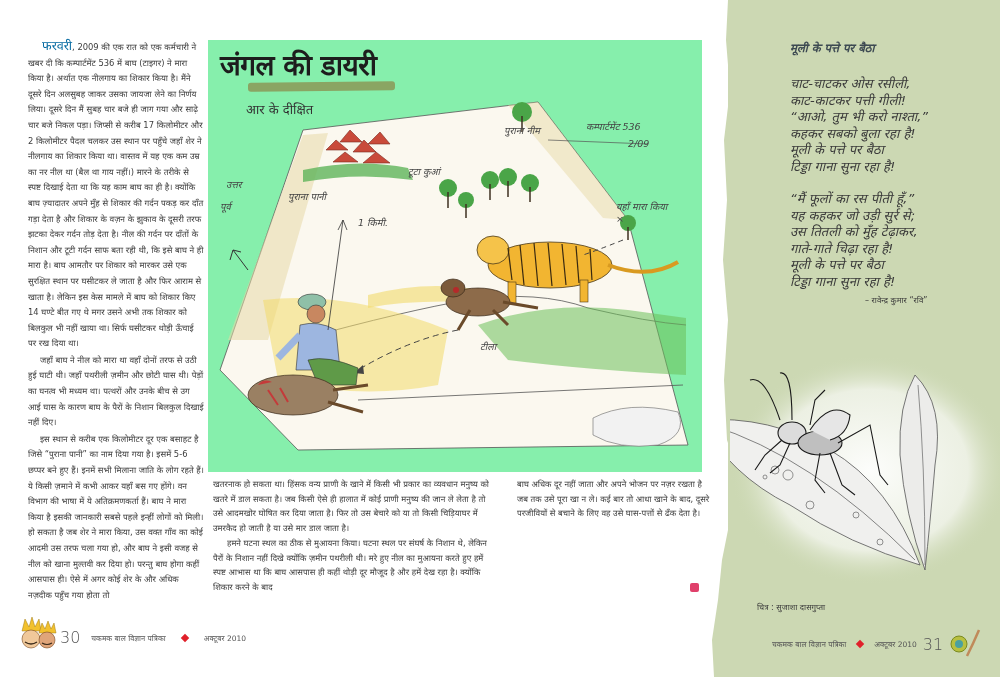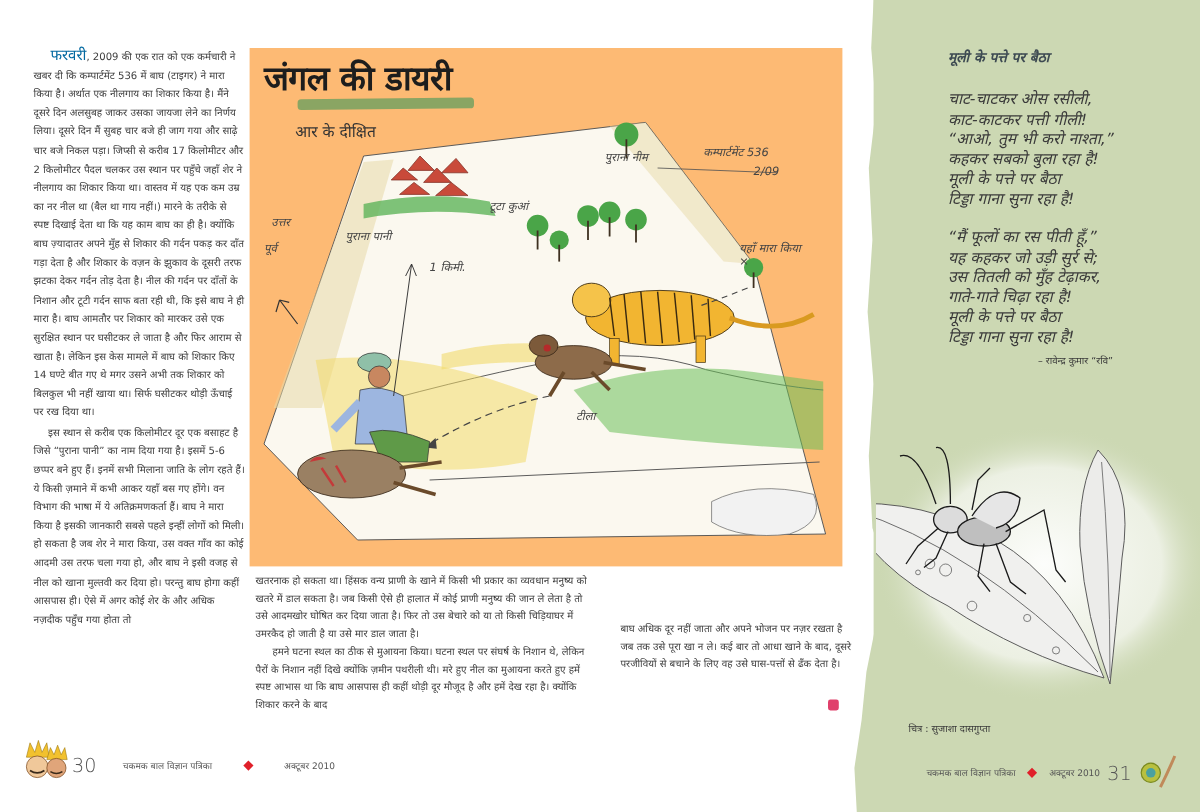--- a/index.html
+++ b/index.html
@@ -11,21 +11,21 @@
     position: absolute; left: 28px; top: 38px; width: 176px;
     font-size: 8.4px; line-height: 15.6px; color: #3d3d3d; text-align: left;
   }
   .col-left p { text-indent: 12px; margin-bottom: 1px; }
   .col-left p.first { text-indent: 14px; }
   .dropcap { color: #0369a1; font-size: 12.5px; }
 
   
   .art {
     position: absolute; left: 208px; top: 40px; width: 494px; height: 432px;
-    background: #fdba74;
+    background: #86efac;
   }
   .art-title {
     position: absolute; left: 12px; top: 5px;
     font-family: "DejaVu Sans", sans-serif; font-weight: bold;
     font-size: 28px; color: #1d1d1d; letter-spacing: -0.5px;
   }
   .title-bar {
     position: absolute; left: 40px; top: 42px; width: 147px; height: 9px;
     background: #8aa563; border-radius: 3px; transform: rotate(-0.6deg);
   }
@@ -40,21 +40,21 @@
   .col-mid {
     position: absolute; left: 213px; top: 477px; width: 282px;
     font-size: 8.3px; line-height: 14.7px; color: #3d3d3d;
   }
   .col-mid p { text-indent: 14px; }
   .col-mid p.cont { text-indent: 0; }
   .col-right {
     position: absolute; left: 517px; top: 477px; width: 195px;
     font-size: 8.3px; line-height: 14.7px; color: #3d3d3d;
   }
-  .col-right p { text-indent: 14px; margin-top: 40px; }
+  .col-right p { text-indent: 14px; }
   .col-right p.cont { text-indent: 0; }
   .end-mark {
     display: inline-block; width: 9px; height: 9px; background: #e0406b;
     border-radius: 2px; position: absolute; left: 690px; top: 583px;
   }
 
   
   .green {
     position: absolute; left: 728px; top: 0; width: 272px; height: 677px;
     background: #ccd8b3;
@@ -75,28 +75,29 @@
 
   .insect-wrap { position: absolute; left: 730px; top: 345px; width: 270px; height: 240px; }
 
   .credit { position: absolute; left: 757px; top: 601px; font-size: 8px; color: #3a3a3a; }
 
   
   .folio-left { position: absolute; left: 18px; top: 615px; height: 40px; }
   .page-num { font-family: "DejaVu Sans", sans-serif; font-size: 16px; color: #555; font-weight: 300; }
   .footer-text { font-size: 7.5px; color: #555; }
   .diamond { display: inline-block; width: 6px; height: 6px; background: #e0202a; transform: rotate(45deg); margin: 0 5px; vertical-align: middle; }
-  .footer-left { position: absolute; left: 60px; top: 628px; display: flex; align-items: center; gap: 22px; }
+  .footer-left { position: absolute; left: 60px; top: 628px; display: flex; align-items: center; gap: 11px; }
   .footer-right { position: absolute; left: 772px; top: 626px; display: flex; align-items: center; gap: 6px; }
 </style>
 </head>
 <body>
 
 <div class="col-left">
   <p class="first"><span class="dropcap">फरवरी</span><span>, 2009 की एक रात को एक कर्मचारी ने खबर दी कि कम्पार्टमेंट 536 में बाघ (टाइगर) ने मारा किया है। अर्थात एक नीलगाय का शिकार किया है। मैंने दूसरे दिन अलसुबह जाकर उसका जायजा लेने का निर्णय लिया। दूसरे दिन मैं सुबह चार बजे ही जाग गया और साढ़े चार बजे निकल पड़ा। जिप्सी से करीब 17 किलोमीटर और 2 किलोमीटर पैदल चलकर उस स्थान पर पहुँचे जहाँ शेर ने नीलगाय का शिकार किया था। वास्तव में यह एक कम उम्र का नर नील था (बैल था गाय नहीं।) मारने के तरीके से स्पष्ट दिखाई देता था कि यह काम बाघ का ही है। क्योंकि बाघ ज़्यादातर अपने मुँह से शिकार की गर्दन पकड़ कर दाँत गड़ा देता है और शिकार के वज़न के झुकाव के दूसरी तरफ झटका देकर गर्दन तोड़ देता है। नील की गर्दन पर दाँतों के निशान और टूटी गर्दन साफ बता रही थी, कि इसे बाघ ने ही मारा है। बाघ आमतौर पर शिकार को मारकर उसे एक सुरक्षित स्थान पर घसीटकर ले जाता है और फिर आराम से खाता है। लेकिन इस केस मामले में बाघ को शिकार किए 14 घण्टे बीत गए थे मगर उसने अभी तक शिकार को बिलकुल भी नहीं खाया था। सिर्फ घसीटकर थोड़ी ऊँचाई पर रख दिया था।</span></p>
+  <p>जहाँ बाघ ने नील को मारा था वहाँ दोनों तरफ से उठी हुई घाटी थी। जहाँ पथरीली ज़मीन और छोटी घास थी। पेड़ों का घनत्व भी मध्यम था। पत्थरों और उनके बीच से उग आई घास के कारण बाघ के पैरों के निशान बिलकुल दिखाई नहीं दिए।</p>
   <p>इस स्थान से करीब एक किलोमीटर दूर एक बसाहट है जिसे “पुराना पानी” का नाम दिया गया है। इसमें 5-6 छप्पर बने हुए हैं। इनमें सभी मिलाना जाति के लोग रहते हैं। ये किसी ज़माने में कभी आकर यहाँ बस गए होंगे। वन विभाग की भाषा में ये अतिक्रमणकर्ता हैं। बाघ ने मारा किया है इसकी जानकारी सबसे पहले इन्हीं लोगों को मिली। हो सकता है जब शेर ने मारा किया, उस वक्त गाँव का कोई आदमी उस तरफ चला गया हो, और बाघ ने इसी वजह से नील को खाना मुल्तवी कर दिया हो। परन्तु बाघ होगा कहीं आसपास ही। ऐसे में अगर कोई शेर के और अधिक नज़दीक पहुँच गया होता तो</p>
 </div>
 
 <div class="art">
   <svg width="494" height="432" viewBox="0 0 494 432">
 
     <polygon points="12,330 95,90 330,62 420,180 480,405 90,410" fill="#fbf8ef" stroke="#555" stroke-width="0.8"></polygon>
 
     <polygon points="20,300 95,95 120,93 60,300" fill="#e8d9a8" opacity="0.55"></polygon>
     <polygon points="300,65 330,62 420,180 395,178" fill="#e8d9a8" opacity="0.5"></polygon>

